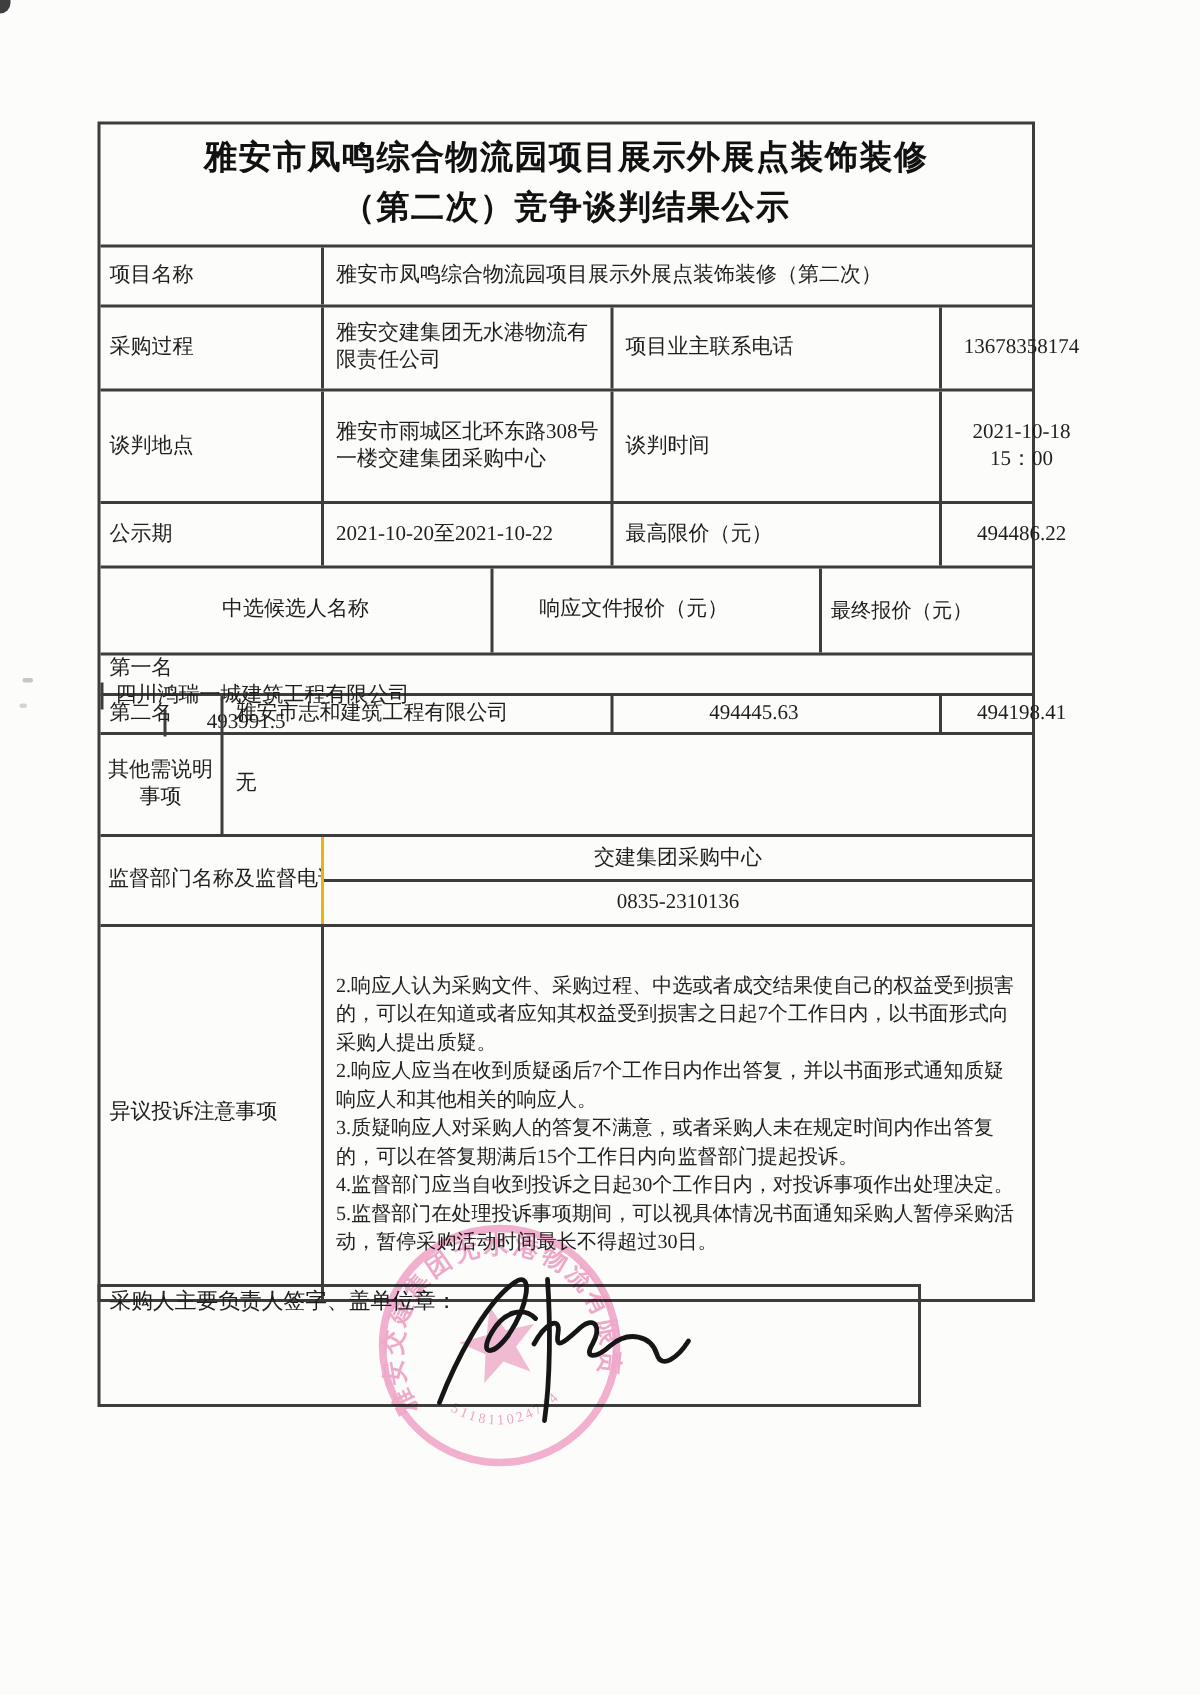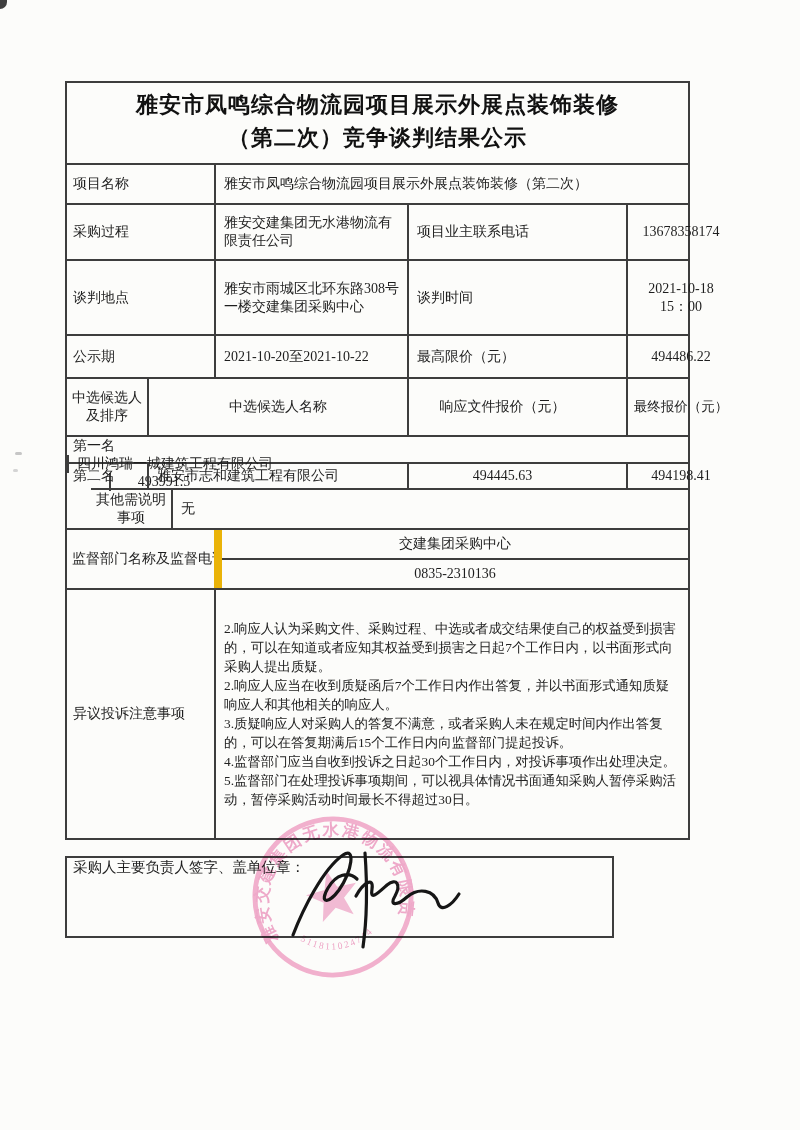--- a/index.html
+++ b/index.html
@@ -23,36 +23,36 @@
     box-sizing:border-box;border-left:2px solid #3d3d3d;
     display:flex;align-items:center;font-size:14px;line-height:18px;
     overflow:hidden;
   }
   .cell:first-child{border-left:none;}
 
   .title-row{display:block;height:80px;text-align:center;padding-top:5px;box-sizing:border-box;}
   .title-line{font-size:22px;font-weight:bold;line-height:33px;letter-spacing:1px;color:#111;}
 
   .h40{height:40px;} .h56{height:56px;} .h75{height:75px;} .h43{height:43px;}
-  .h58{height:58px;} .h27{height:27px;flex-direction:column;} .h26{height:26px;} .h50{height:40px;margin-left:24px;}
+  .h58{height:58px;} .h27{height:27px;flex-direction:column;} .h26{height:26px;} .h50{height:68px;}
   .h60{height:60px;} .h250{height:250px;}
 
   .w147{width:147px;flex:none;} .w193{width:193px;flex:none;}
   .w177{width:177px;flex:none;padding-left:12px;} .w108{width:108px;flex:none;margin-left:42px;}
   .w80{width:80px;flex:none;} .w260{width:260px;flex:none;}
   .grow{flex:1;}
 
   .pl6{padding-left:6px;} .pl8{padding-left:8px;padding-right:8px;}
   .center{justify-content:center;text-align:center;}
   .c-col{flex-direction:column;justify-content:center;}
   .nowrap{white-space:nowrap;}
   .clip-label{white-space:nowrap;overflow:hidden;padding-left:5px;}
   .small{font-size:13.5px;}
 
-  .stack{display:flex;flex-direction:column;flex:1;border-left:8px solid #eab308;}
+  .stack{display:flex;flex-direction:column;flex:1;border-left:2px solid #eab308;}
   .substack{flex:1;display:flex;align-items:center;justify-content:center;font-size:14px;box-sizing:border-box;}
   .substack + .substack{border-top:2px solid #3d3d3d;}
 
   .notice-body{
     display:block;align-self:center;width:100%;
     padding:8px 8px 8px 8px;font-size:13.4px;line-height:19px;color:#222;
   }
   .notice-body div{margin:0;}
 
   .sign-box{
@@ -108,21 +108,20 @@
   </div>
 
   <div class="row h43">
     <div class="cell w147 pl6">公示期</div>
     <div class="cell w193 pl8 nowrap">2021-10-20至2021-10-22</div>
     <div class="cell w177 pl8">最高限价（元）</div>
     <div class="cell w108 center">494486.22</div>
   </div>
 
   <div class="row h58">
-    <div class="cell w80 center" style="padding:0 4px;">中选候选人及排序</div>
     <div class="cell w260 center">中选候选人名称</div>
     <div class="cell w177 center">响应文件报价（元）</div>
     <div class="cell w108 center small nowrap">最终报价（元）</div>
   </div>
 
   <div class="row h27">
     <div class="cell w80 pl6">第一名</div>
     <div class="cell w260 pl8">四川鸿瑞一城建筑工程有限公司</div>
     <div class="cell w108 center">493991.5</div>
   </div>

